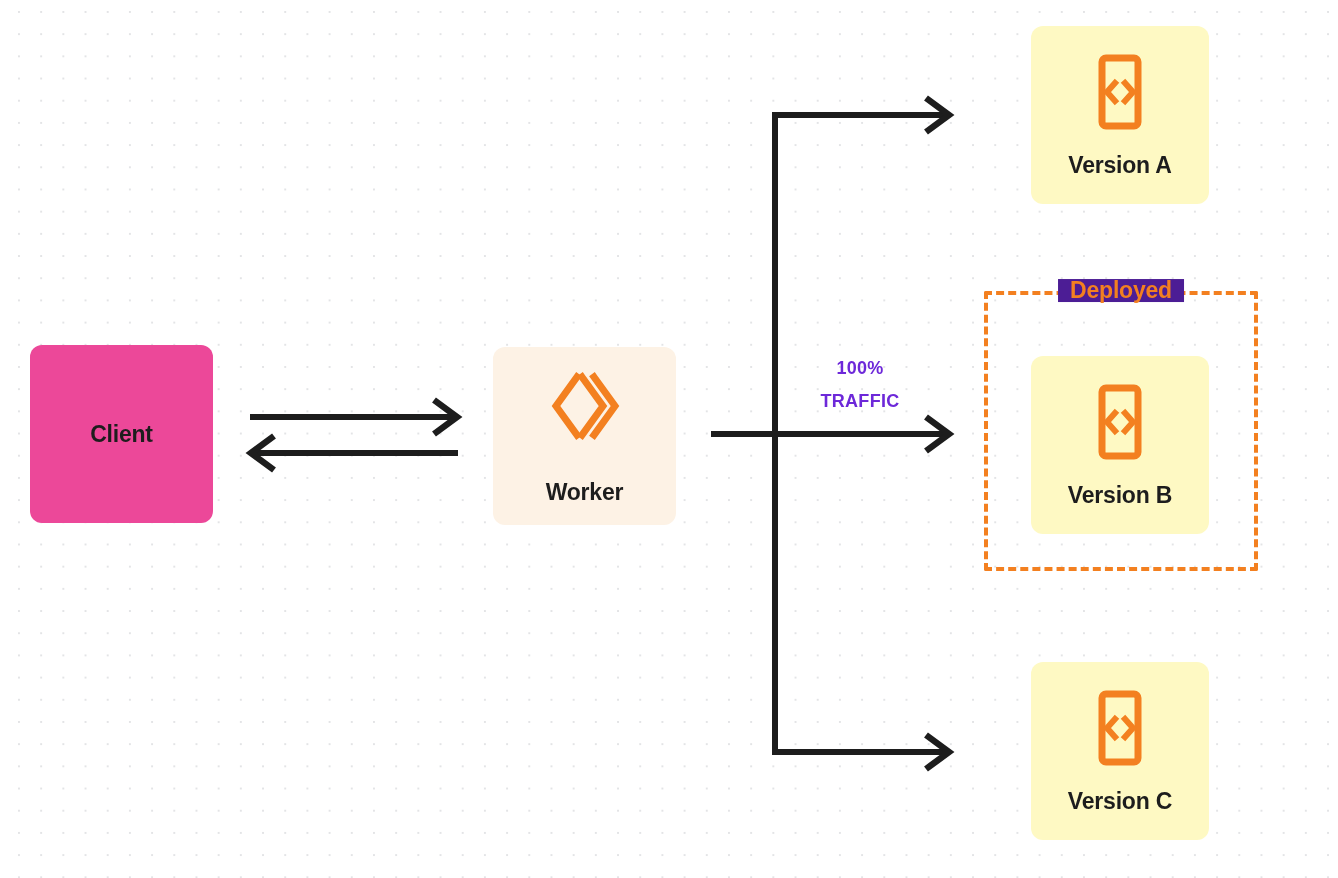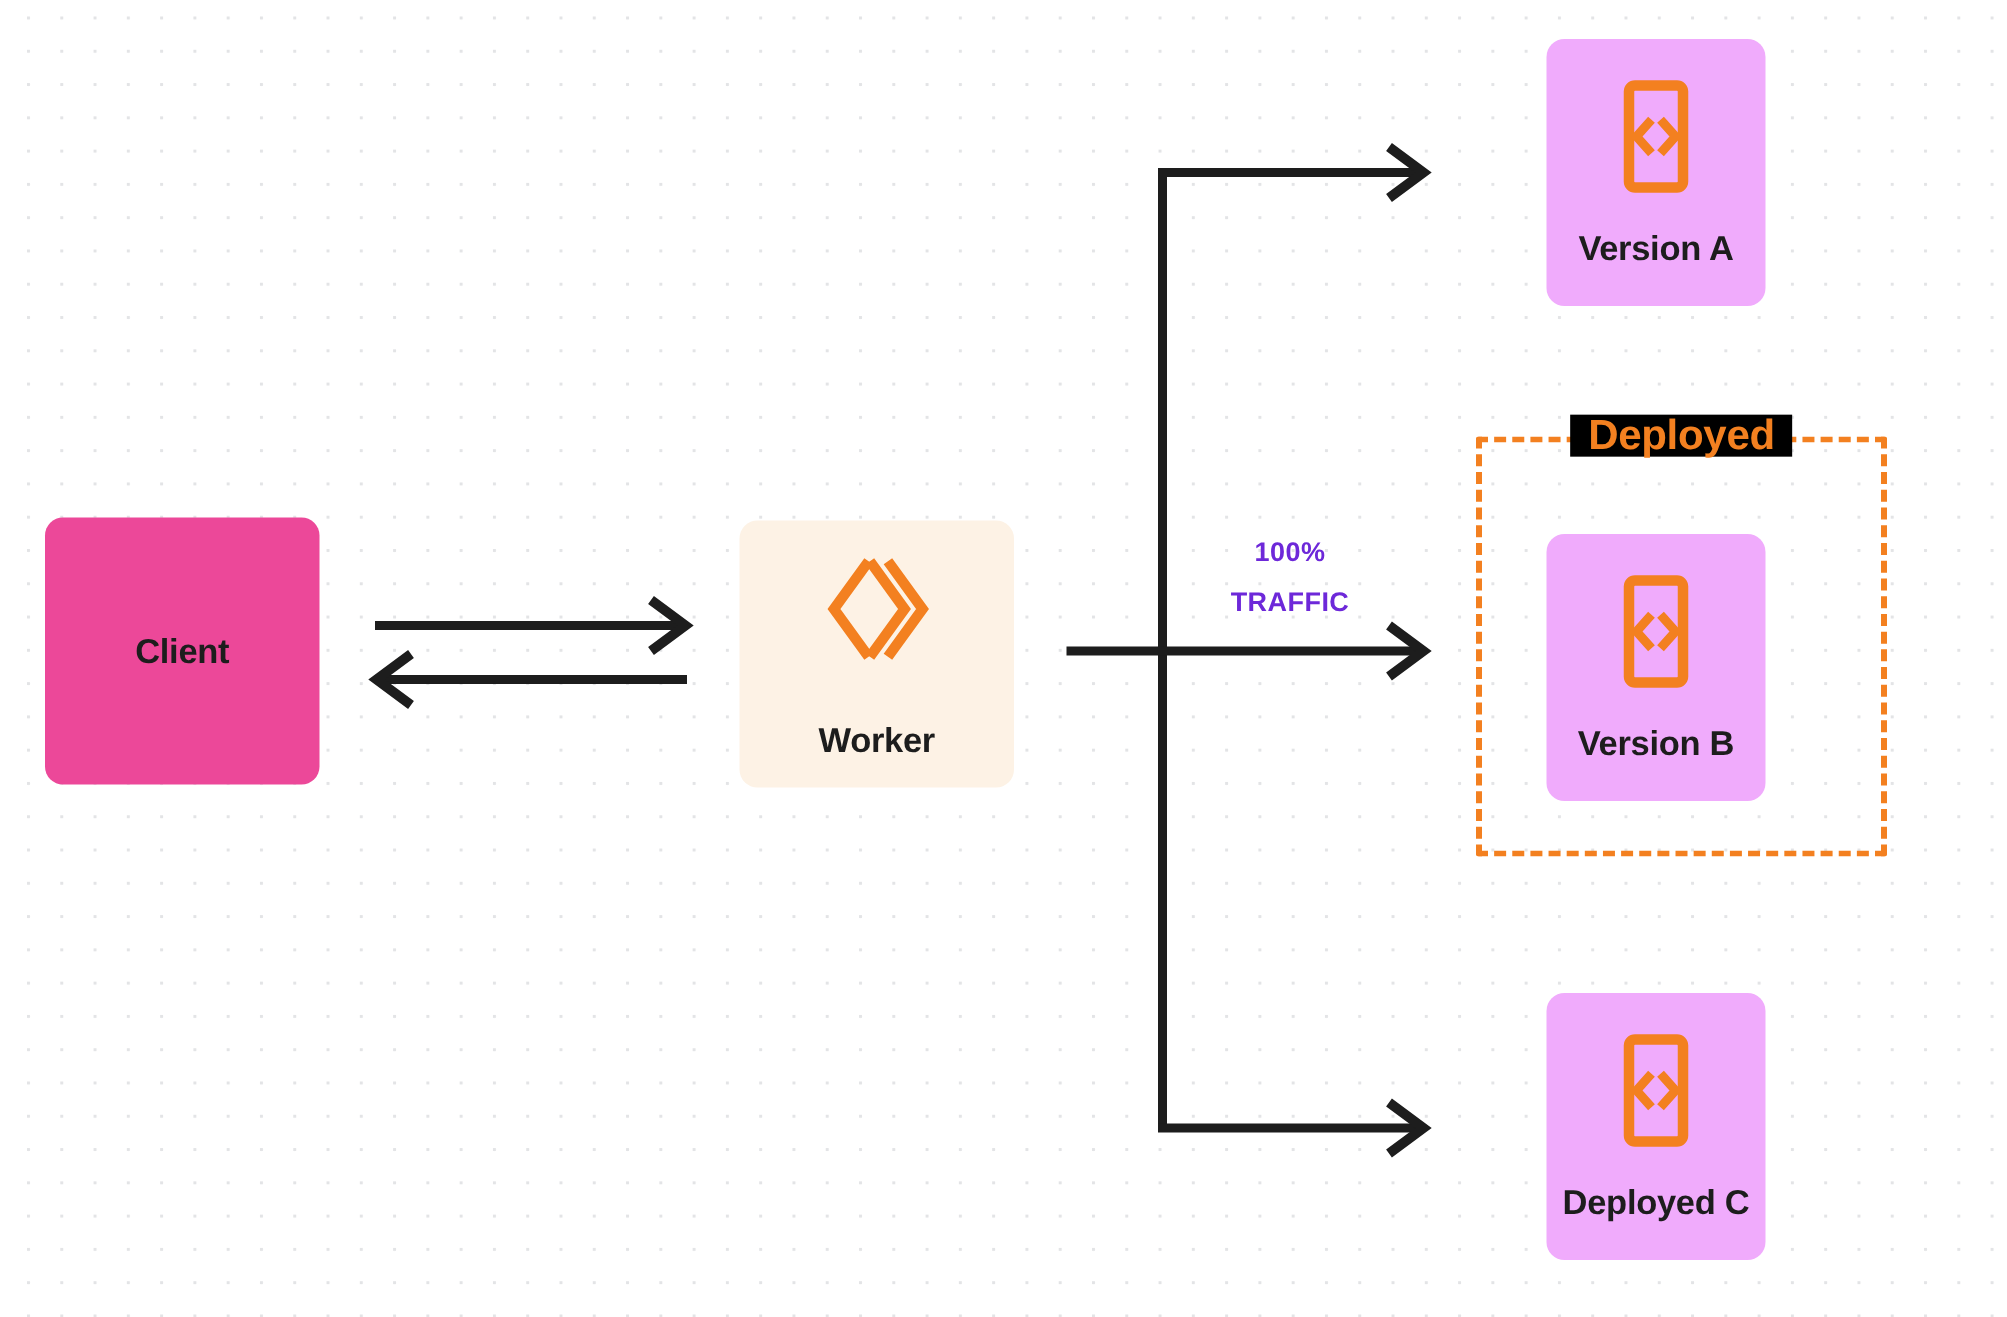--- a/index.html
+++ b/index.html
@@ -65,23 +65,23 @@
   }
   #worker-node .node-icon {
     margin-bottom: 20px;
   }
   #worker-node .node-label {
     margin-top: 2px;
   }
 
   
   .version-node {
-    width: 146px;
+    width: 178px;
     height: 178px;
-    background: #f0abfc;
+    background: #fef9c3;
   }
   .version-node .node-icon {
     margin-bottom: 20px;
   }
   #version-a-node { left: 1031px; top: 26px; }
   #version-b-node { left: 1031px; top: 356px; }
   #version-c-node { left: 1031px; top: 662px; }
 
   
   #deployed-group {
@@ -93,23 +93,23 @@
     box-sizing: border-box;
     border: 4px dashed #f38020;
     border-radius: 2px;
   }
   #deployed-label {
     position: absolute;
     left: 50%;
     top: -4px;
     transform: translate(-50%, -52%);
     padding: 0 12px;
-    background: #000000;
+    background: #4c1d95;
     color: #f38020;
-    font-size: 28px;
+    font-size: 23px;
     font-weight: bold;
     letter-spacing: -0.2px;
     line-height: 1;
     white-space: nowrap;
   }
 
   
   #traffic-label {
     position: absolute;
     left: 786px;
@@ -229,21 +229,21 @@
   </div>
 
   <div class="node version-node" id="version-c-node">
     <span class="node-icon">
       <svg width="62" height="76" viewBox="0 0 62 76" aria-hidden="true">
         <rect x="13" y="4" width="36" height="68" rx="4" ry="4" fill="none" stroke="#f38020" stroke-width="7"></rect>
         <polyline points="26,29 18,38 26,47" fill="none" stroke="#f38020" stroke-width="6" stroke-linecap="square" stroke-linejoin="miter"></polyline>
         <polyline points="36,29 44,38 36,47" fill="none" stroke="#f38020" stroke-width="6" stroke-linecap="square" stroke-linejoin="miter"></polyline>
       </svg>
     </span>
-    <span class="node-label">Deployed C</span>
+    <span class="node-label">Version C</span>
   </div>
 
   <div id="traffic-label">
     <span class="traffic-line">100%</span>
     <span class="traffic-line">TRAFFIC</span>
   </div>
 
 </div>
 
 </body></html>

